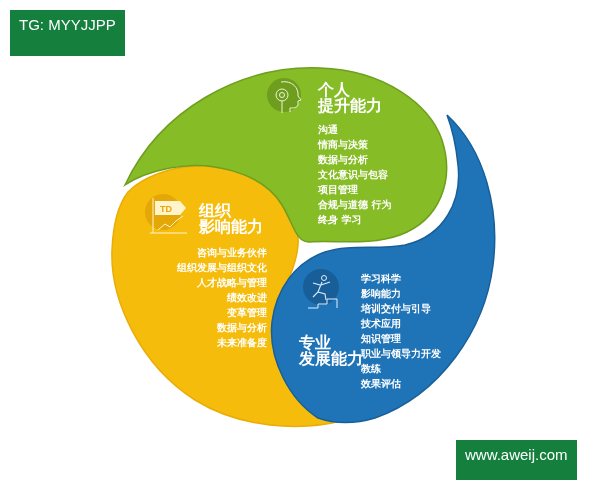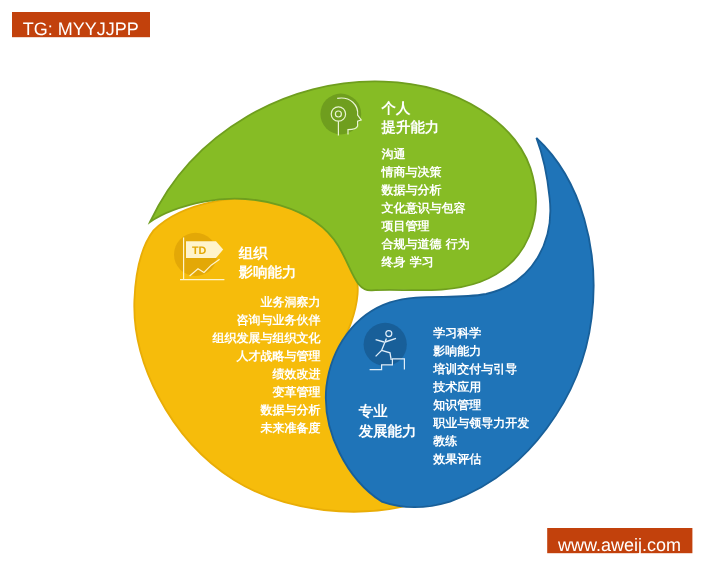--- a/index.html
+++ b/index.html
@@ -1,32 +1,32 @@
 <!DOCTYPE html>
 <html><head>
   <meta charset="utf-8">
   <style>
     html, body { margin: 0; padding: 0; }
     body {
       width: 600px; height: 480px; background: #ffffff; position: relative; overflow: hidden;
       font-family: "DejaVu Sans", "Liberation Sans", sans-serif;
     }
     .watermark {
-      position: absolute; background: #c2410c; color: #ffffff;
+      position: absolute; background: #15803d; color: #ffffff;
       font-family: "Liberation Sans", sans-serif; font-size: 15px;
-      padding: 0 9px; height: 21px; line-height: 30px;
+      padding: 0 9px; height: 46px; line-height: 30px;
     }
     #wm-top { left: 10px; top: 10px; }
     #wm-bottom { left: 456px; top: 440px; font-size: 15px; }
     svg.diagram { position: absolute; left: 0; top: 0; }
     .label {
       position: absolute; color: #ffffff; font-weight: bold; font-size: 10px; line-height: 13px;
       white-space: nowrap;
     }
-    .title { font-size: 12px; line-height: 16px; }
+    .title { font-size: 16px; line-height: 16px; }
     .list { position: absolute; color: #ffffff; font-weight: bold; font-size: 10px; }
     .list div { height: 15px; line-height: 15px; white-space: nowrap; }
     .list.right div { text-align: right; }
   </style>
 </head>
 <body>
 
 <svg class="diagram" width="600" height="480" viewBox="0 0 600 480">
 
   <path d="M 128 192
@@ -97,21 +97,20 @@
   <div>项目管理</div>
   <div>合规与道德 行为</div>
   <div>终身 学习</div>
 </div>
 
 <div class="label title" style="left:199px; top:203px;">
   <div>组织</div>
   <div>影响能力</div>
 </div>
 <div class="list right" style="left:140px; top:245px; width:127px;">
-  <div>业务洞察力</div>
   <div>咨询与业务伙伴</div>
   <div>组织发展与组织文化</div>
   <div>人才战略与管理</div>
   <div>绩效改进</div>
   <div>变革管理</div>
   <div>数据与分析</div>
   <div>未来准备度</div>
 </div>
 
 <div class="label title" style="left:299px; top:335px;">

